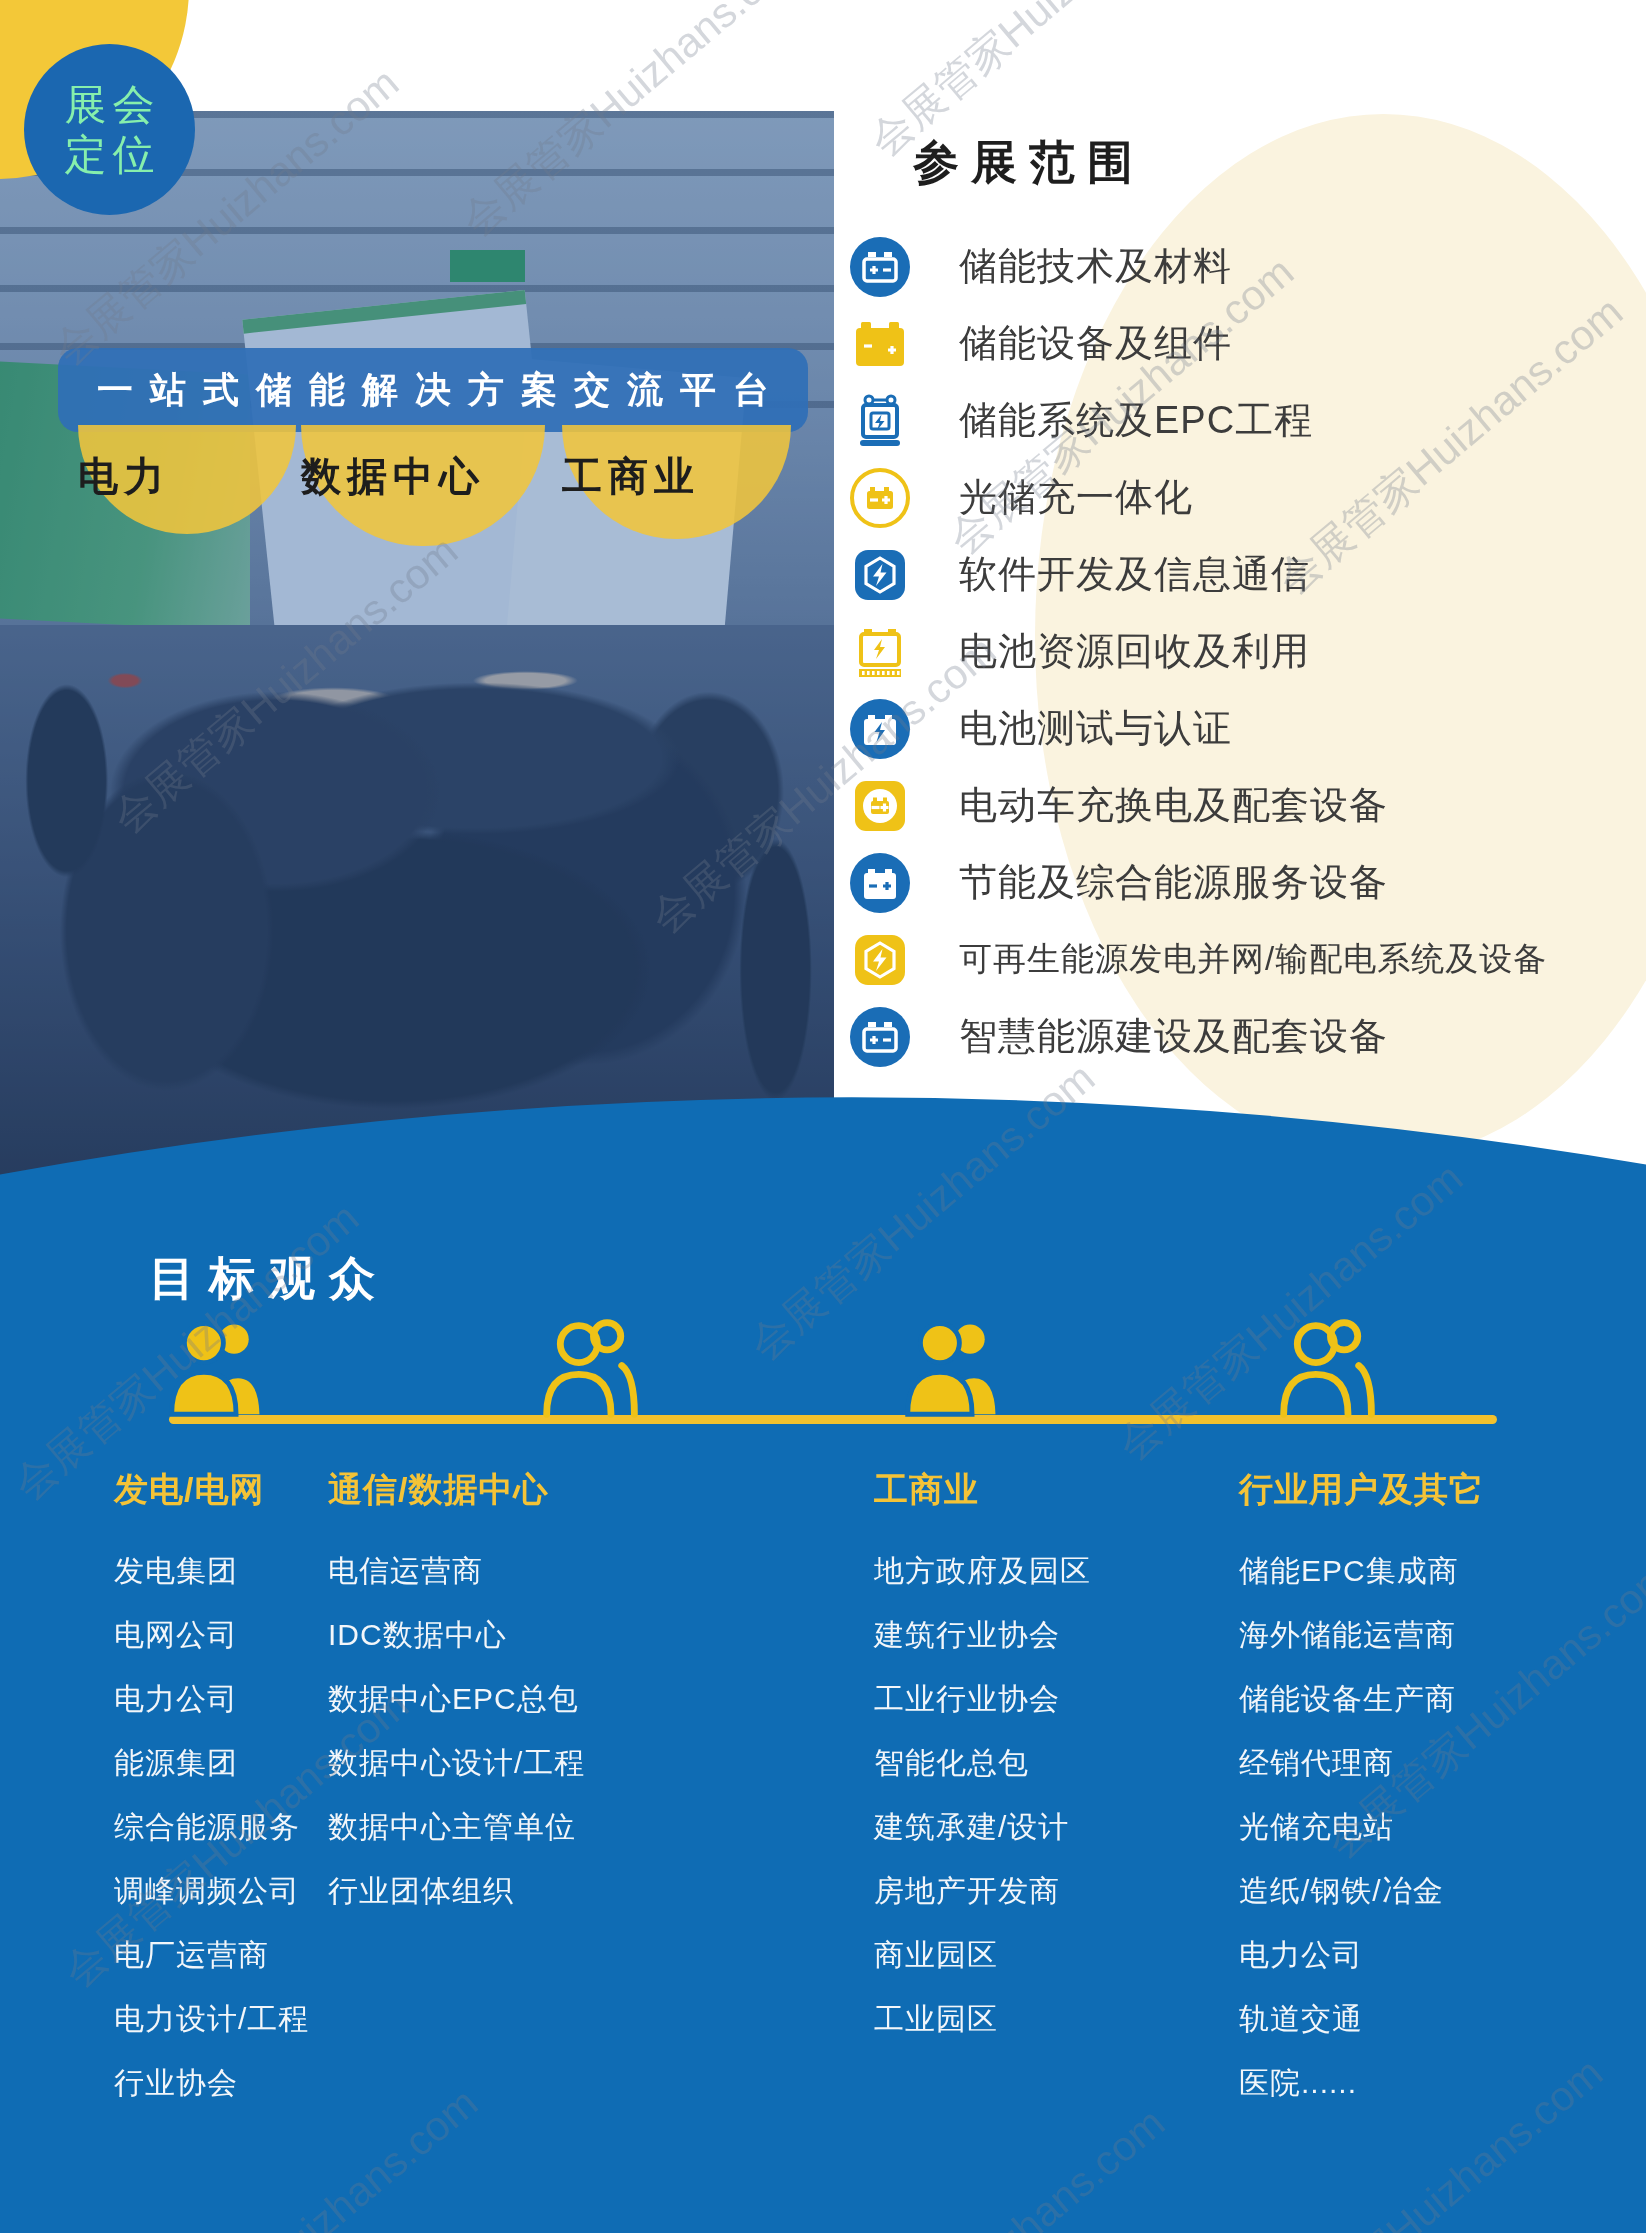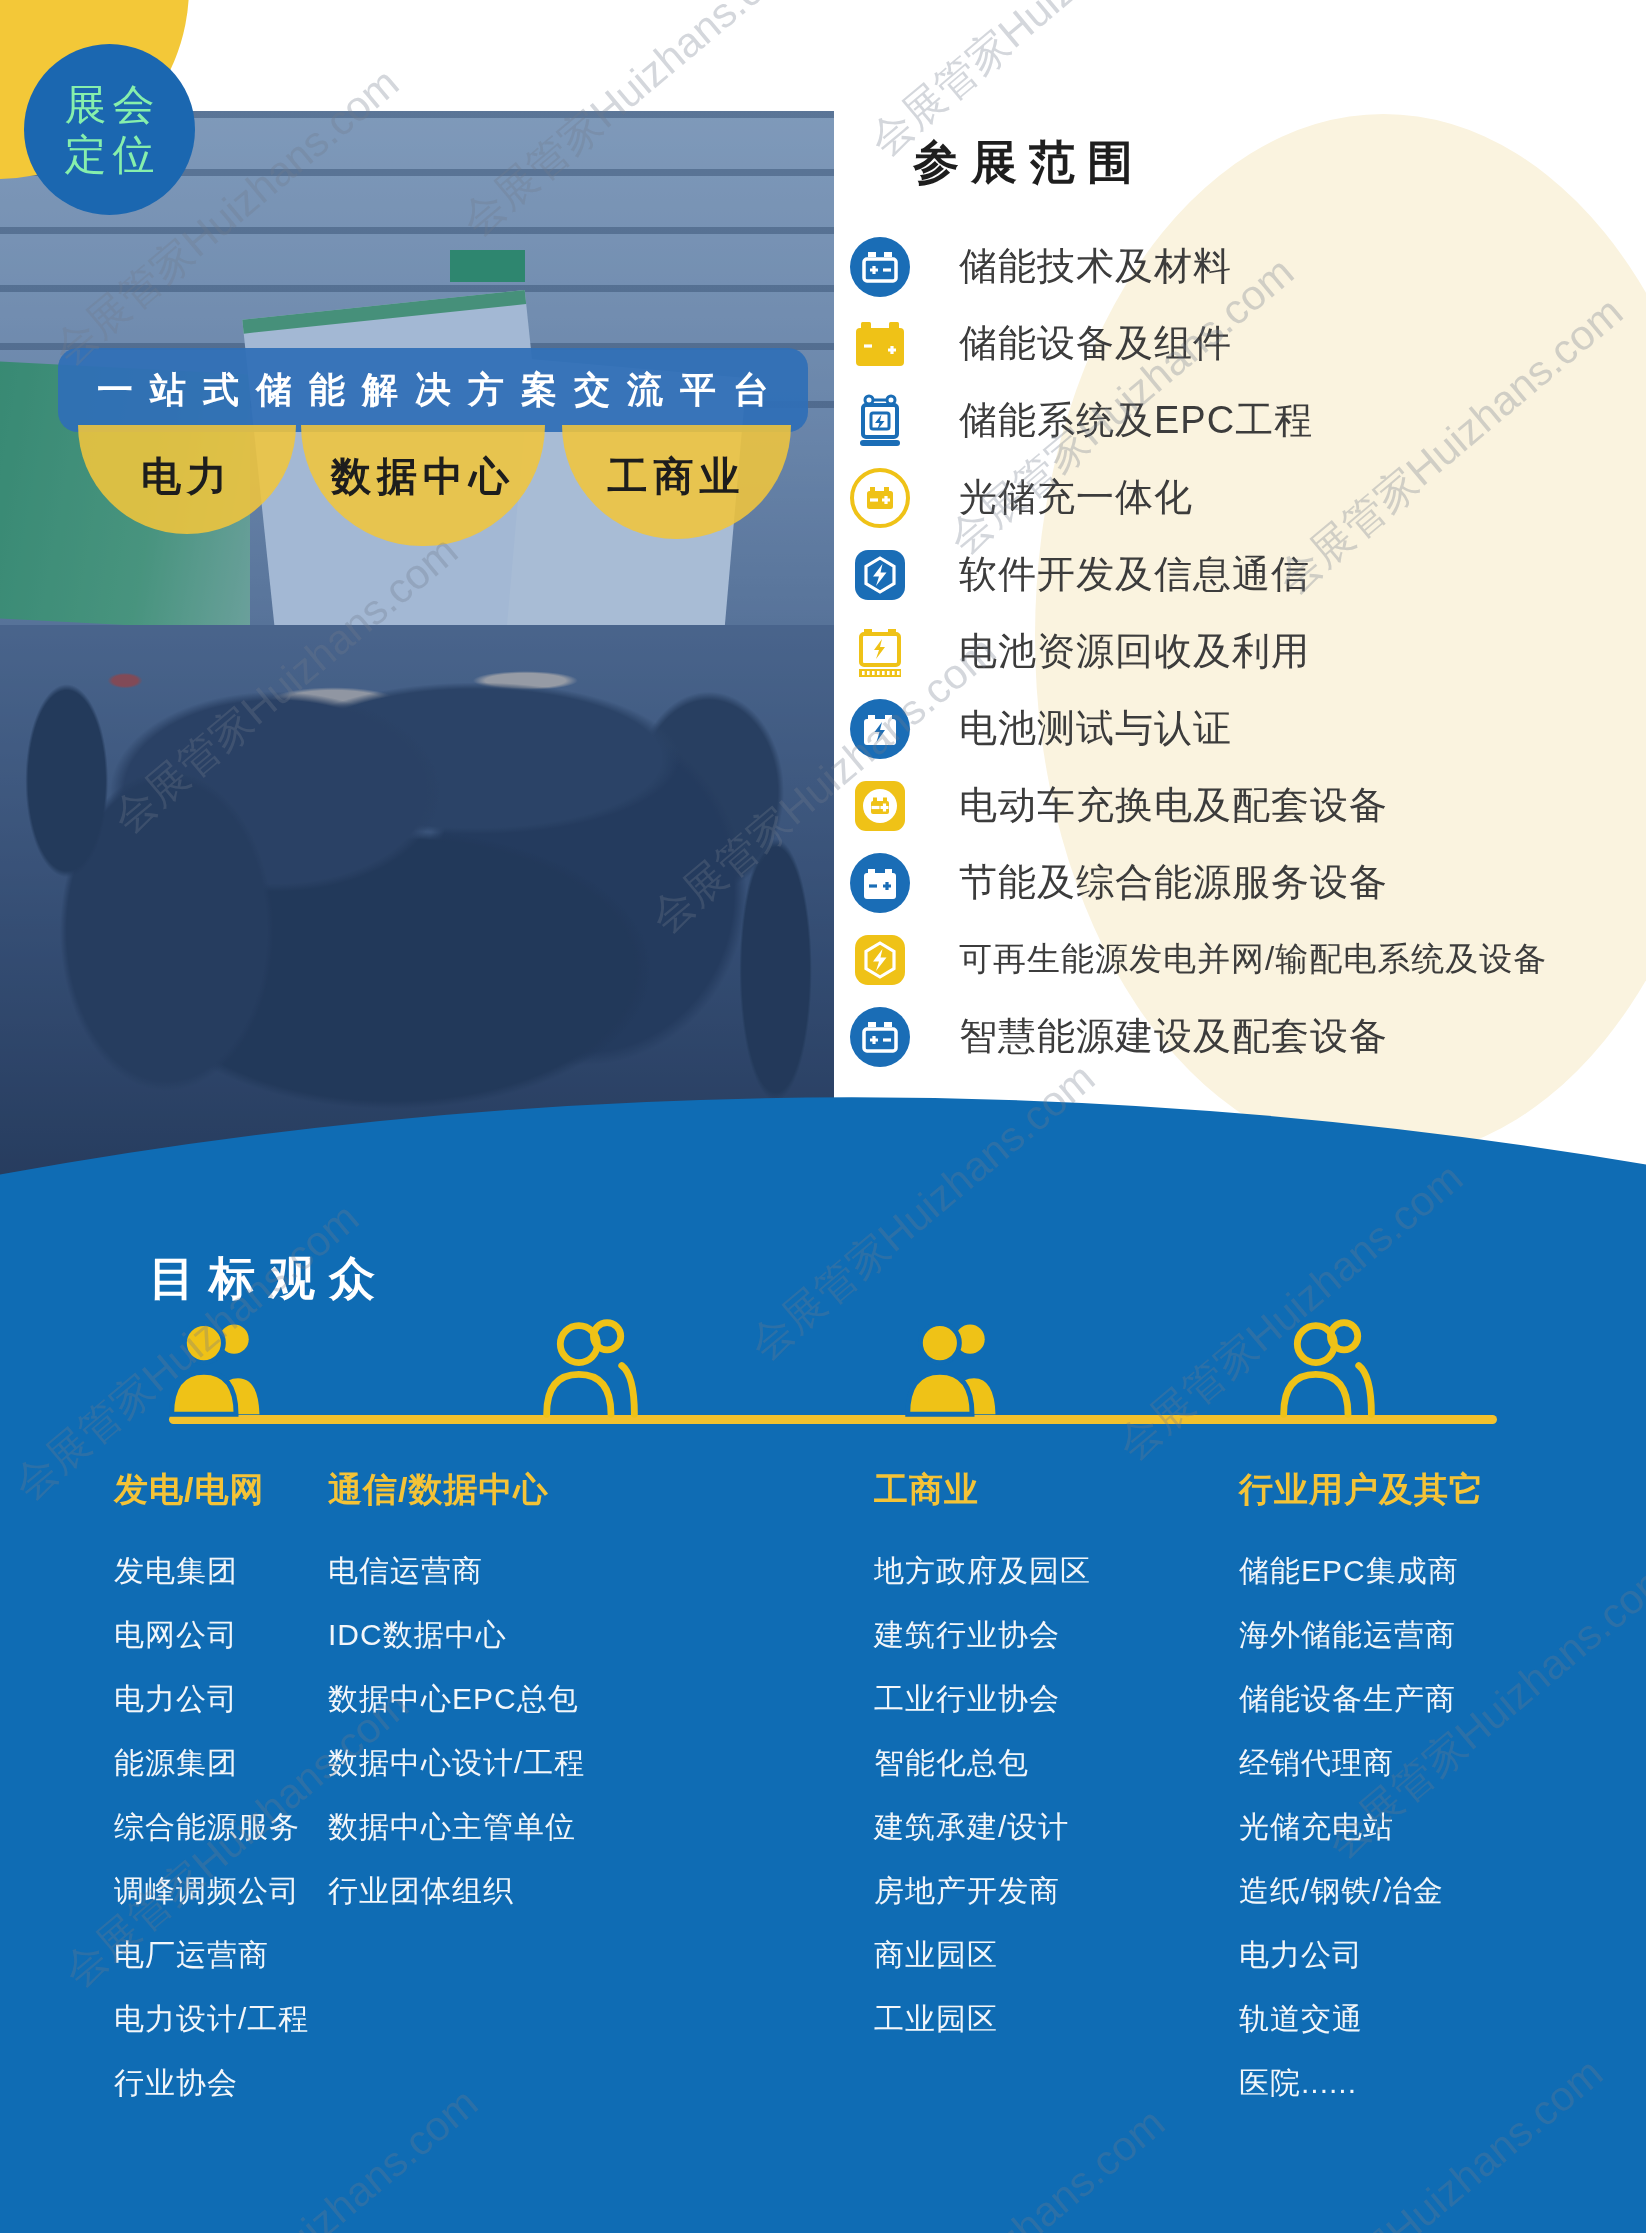--- a/index.html
+++ b/index.html
@@ -40,21 +40,21 @@
     background:#f3c838;z-index:5;}
   .badge-blue{position:absolute;left:24px;top:44px;width:171px;height:171px;border-radius:50%;
     background:#1b67b0;z-index:6;display:flex;flex-direction:column;justify-content:center;align-items:center;}
   .badge-blue span{color:#86efac;font-size:42px;font-weight:400;letter-spacing:6px;line-height:50px;text-indent:6px;}
 
   
   .banner{position:absolute;left:58px;top:348px;width:750px;height:84px;border-radius:20px;
     background:rgba(47,111,183,.93);z-index:4;display:flex;align-items:center;justify-content:center;}
   .banner span{color:#fff;font-size:36px;font-weight:700;letter-spacing:17px;text-indent:17px;white-space:nowrap;}
 
-  .semi{position:absolute;z-index:4;background:rgba(240,197,60,.88);display:flex;justify-content:center;}
+  .semi{position:absolute;z-index:4;background:rgba(240,197,60,.88);display:flex;justify-content:flex-start;}
   .semi span{color:#1d1d1d;font-weight:700;font-size:40px;letter-spacing:6px;margin-top:24px;white-space:nowrap;}
   .semi1{left:78px;top:425px;width:218px;height:109px;border-radius:0 0 109px 109px;}
   .semi2{left:301px;top:425px;width:244px;height:121px;border-radius:0 0 122px 122px;}
   .semi3{left:562px;top:425px;width:229px;height:114px;border-radius:0 0 114px 114px;}
 
   
   .cream{position:absolute;left:1035px;top:114px;width:697px;height:1045px;border-radius:50%;
     background:#faf3df;z-index:1;}
   .scope-title{position:absolute;left:913px;top:132px;z-index:3;
     font-size:46px;font-weight:700;color:#1e1e1e;letter-spacing:12px;white-space:nowrap;}

